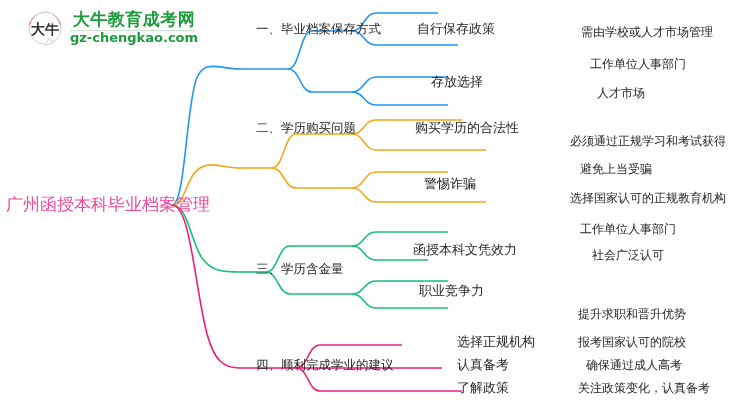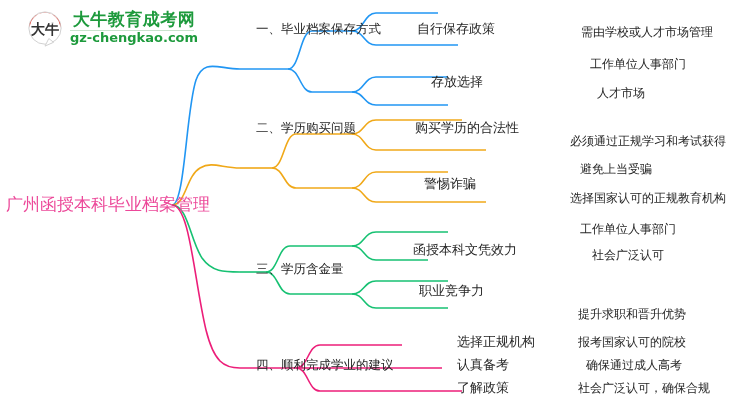--- a/index.html
+++ b/index.html
@@ -204,15 +204,15 @@
 
   <div class="node lvl1" style="left:256px; top:358px;">四、顺利完成学业的建议</div>
 
   <div class="node lvl2" style="left:457px; top:335px;">选择正规机构</div>
   <div class="node lvl3" style="left:578px; top:335px;">报考国家认可的院校</div>
 
   <div class="node lvl2" style="left:457px; top:358px;">认真备考</div>
   <div class="node lvl3" style="left:554px; top:358px;margin-left:32px;">确保通过成人高考</div>
 
   <div class="node lvl2" style="left:457px; top:381px;">了解政策</div>
-  <div class="node lvl3" style="left:578px; top:381px;">社会广泛认可，确保合规</div>
+  <div class="node lvl3" style="left:578px; top:381px;">关注政策变化，认真备考</div>
 
 </div>
 
 </body></html>

